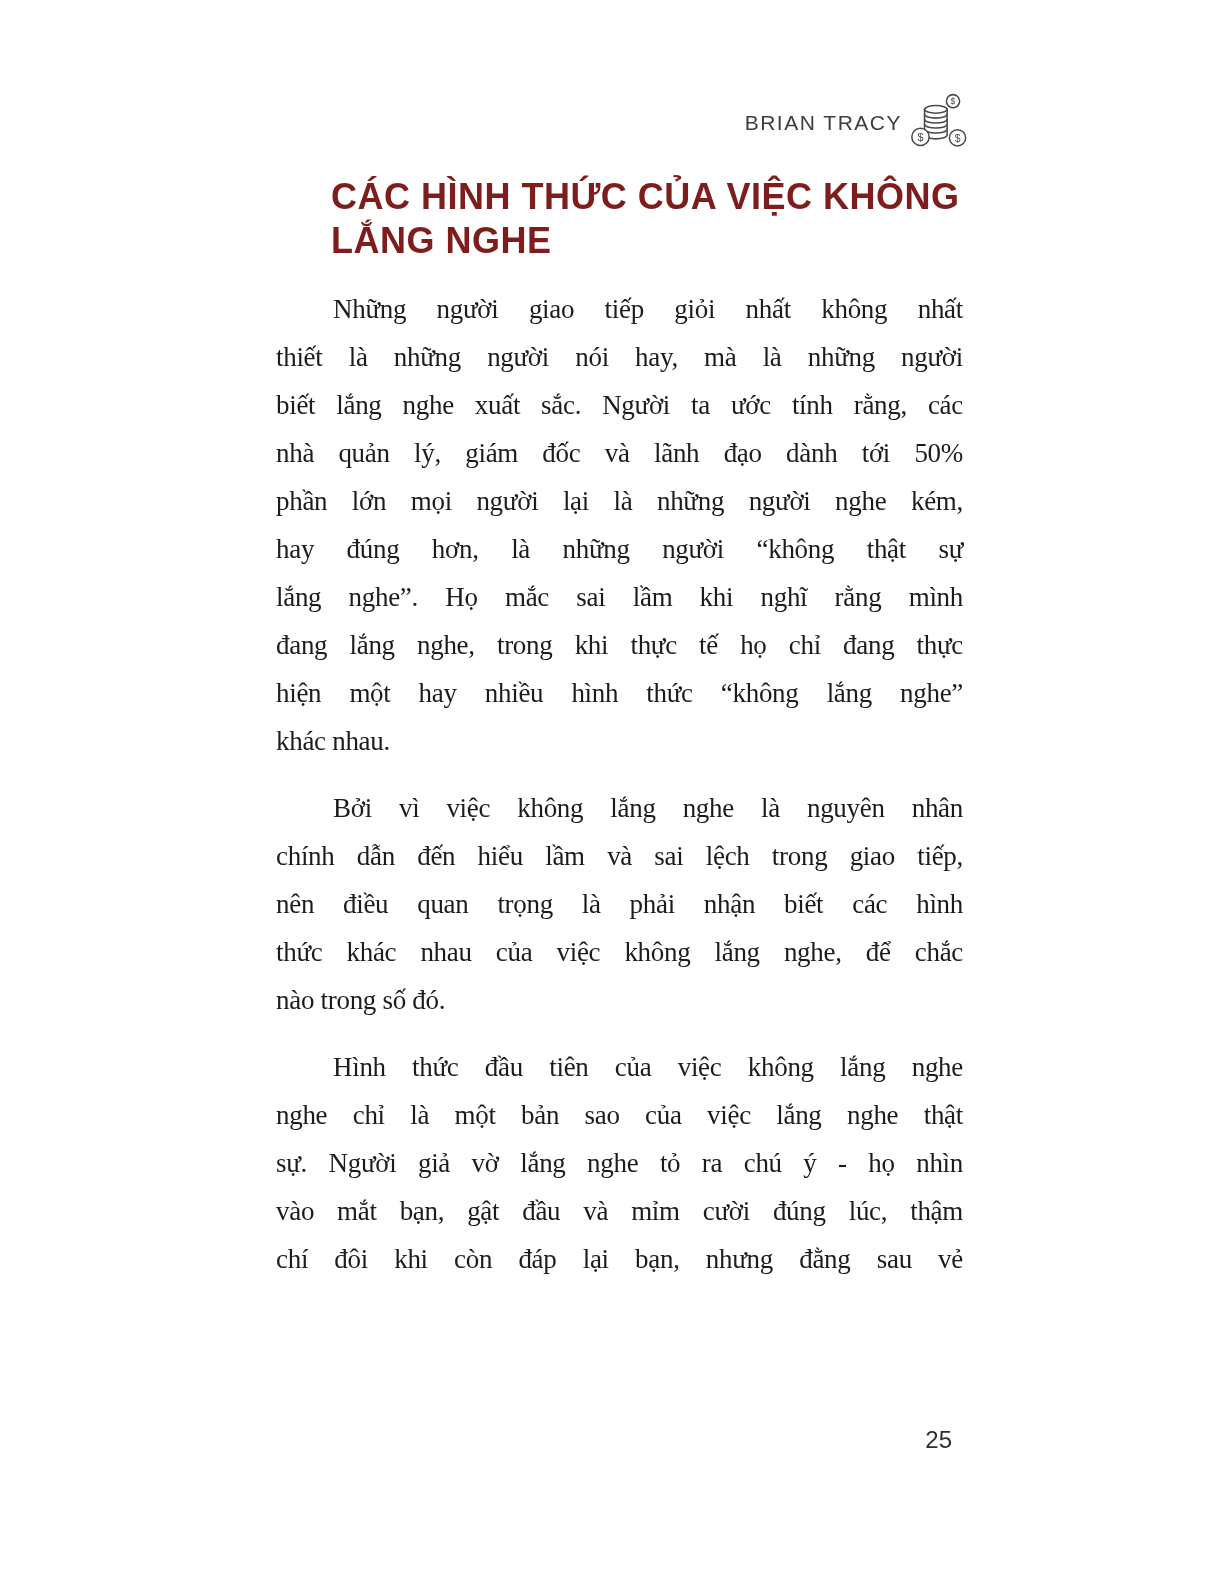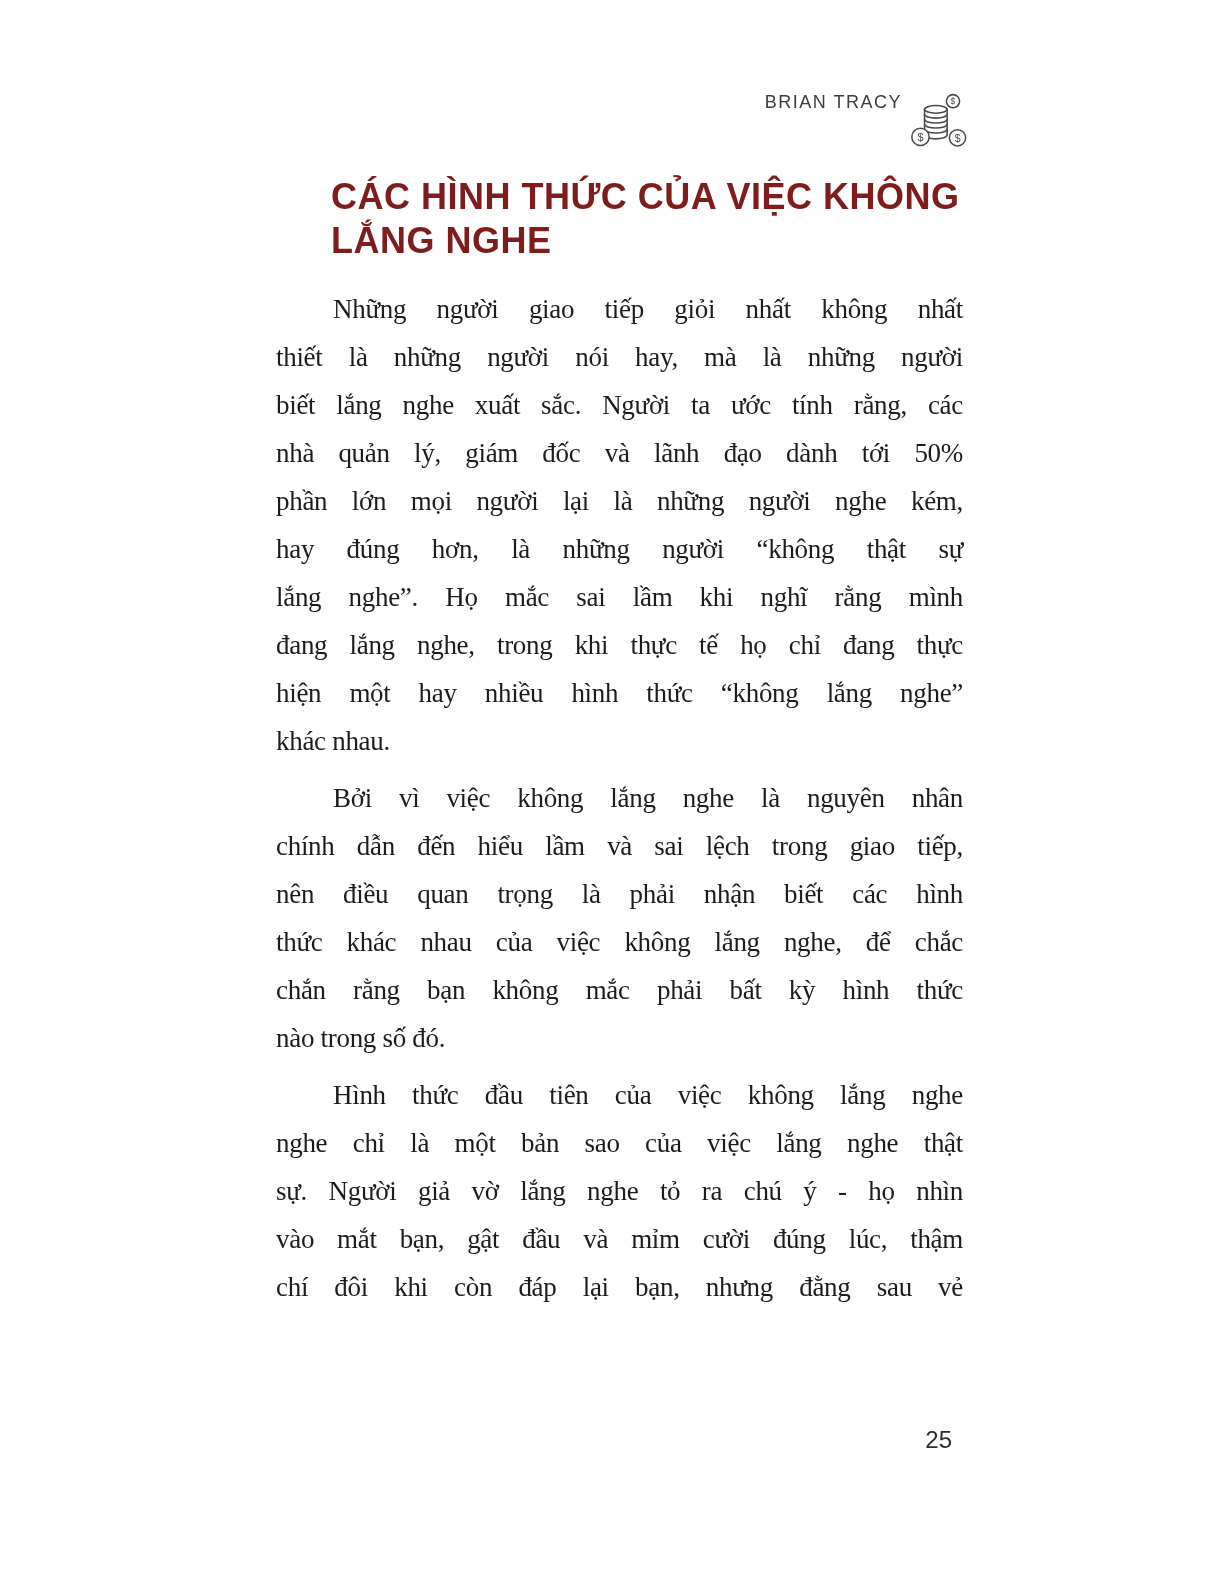--- a/index.html
+++ b/index.html
@@ -15,23 +15,24 @@
   .header {
     position: absolute;
     top: 92px;
     right: 257px;
     display: flex;
     align-items: flex-start;
     gap: 9px;
   }
   .brand {
     font-family: "Liberation Sans", "DejaVu Sans", sans-serif;
-    font-size: 18px;
+    font-size: 21px;
     letter-spacing: 1.5px;
     color: #3d3d3d;
+    margin-top: 19px;
     white-space: nowrap;
   }
   .coin-icon { width: 56px; height: 60px; display: block; }
   .coin-icon .stroke {
     fill: none;
     stroke: #4a4a4a;
     stroke-width: 1.7;
     stroke-linecap: round;
   }
   .coin-icon .coin-face {
@@ -56,21 +57,21 @@
     padding-left: 55px;
     font-family: "Liberation Sans", "DejaVu Sans", sans-serif;
     font-weight: bold;
     font-size: 36px;
     line-height: 44px;
     letter-spacing: 0.5px;
     color: #7f1d1d;
   }
   .hline { display: block; }
   .para { margin-top: 22px; }
-  .para + .para { margin-top: 9px; }
+  .para + .para { margin-top: 19px; }
   .line {
     font-size: 27px;
     line-height: 48px;
     letter-spacing: -0.3px;
     text-align: justify;
     text-align-last: justify;
   }
   .line.indent { text-indent: 57px; }
   .line.last { text-align-last: left; }
   .page-number {
@@ -137,21 +138,20 @@
       <div class="line">đang lắng nghe, trong khi thực tế họ chỉ đang thực</div>
       <div class="line">hiện một hay nhiều hình thức “không lắng nghe”</div>
       <div class="line last">khác nhau.</div>
     </div>
 
     <div class="para">
       <div class="line indent">Bởi vì việc không lắng nghe là nguyên nhân</div>
       <div class="line">chính dẫn đến hiểu lầm và sai lệch trong giao tiếp,</div>
       <div class="line">nên điều quan trọng là phải nhận biết các hình</div>
       <div class="line">thức khác nhau của việc không lắng nghe, để chắc</div>
-      <div class="line">chắn rằng bạn không mắc phải bất kỳ hình thức</div>
       <div class="line last">nào trong số đó.</div>
     </div>
 
     <div class="para">
       <div class="line indent">Hình thức đầu tiên của việc không lắng nghe</div>
       <div class="line">nghe chỉ là một bản sao của việc lắng nghe thật</div>
       <div class="line">sự. Người giả vờ lắng nghe tỏ ra chú ý - họ nhìn</div>
       <div class="line">vào mắt bạn, gật đầu và mỉm cười đúng lúc, thậm</div>
       <div class="line">chí đôi khi còn đáp lại bạn, nhưng đằng sau vẻ</div>
     </div>

